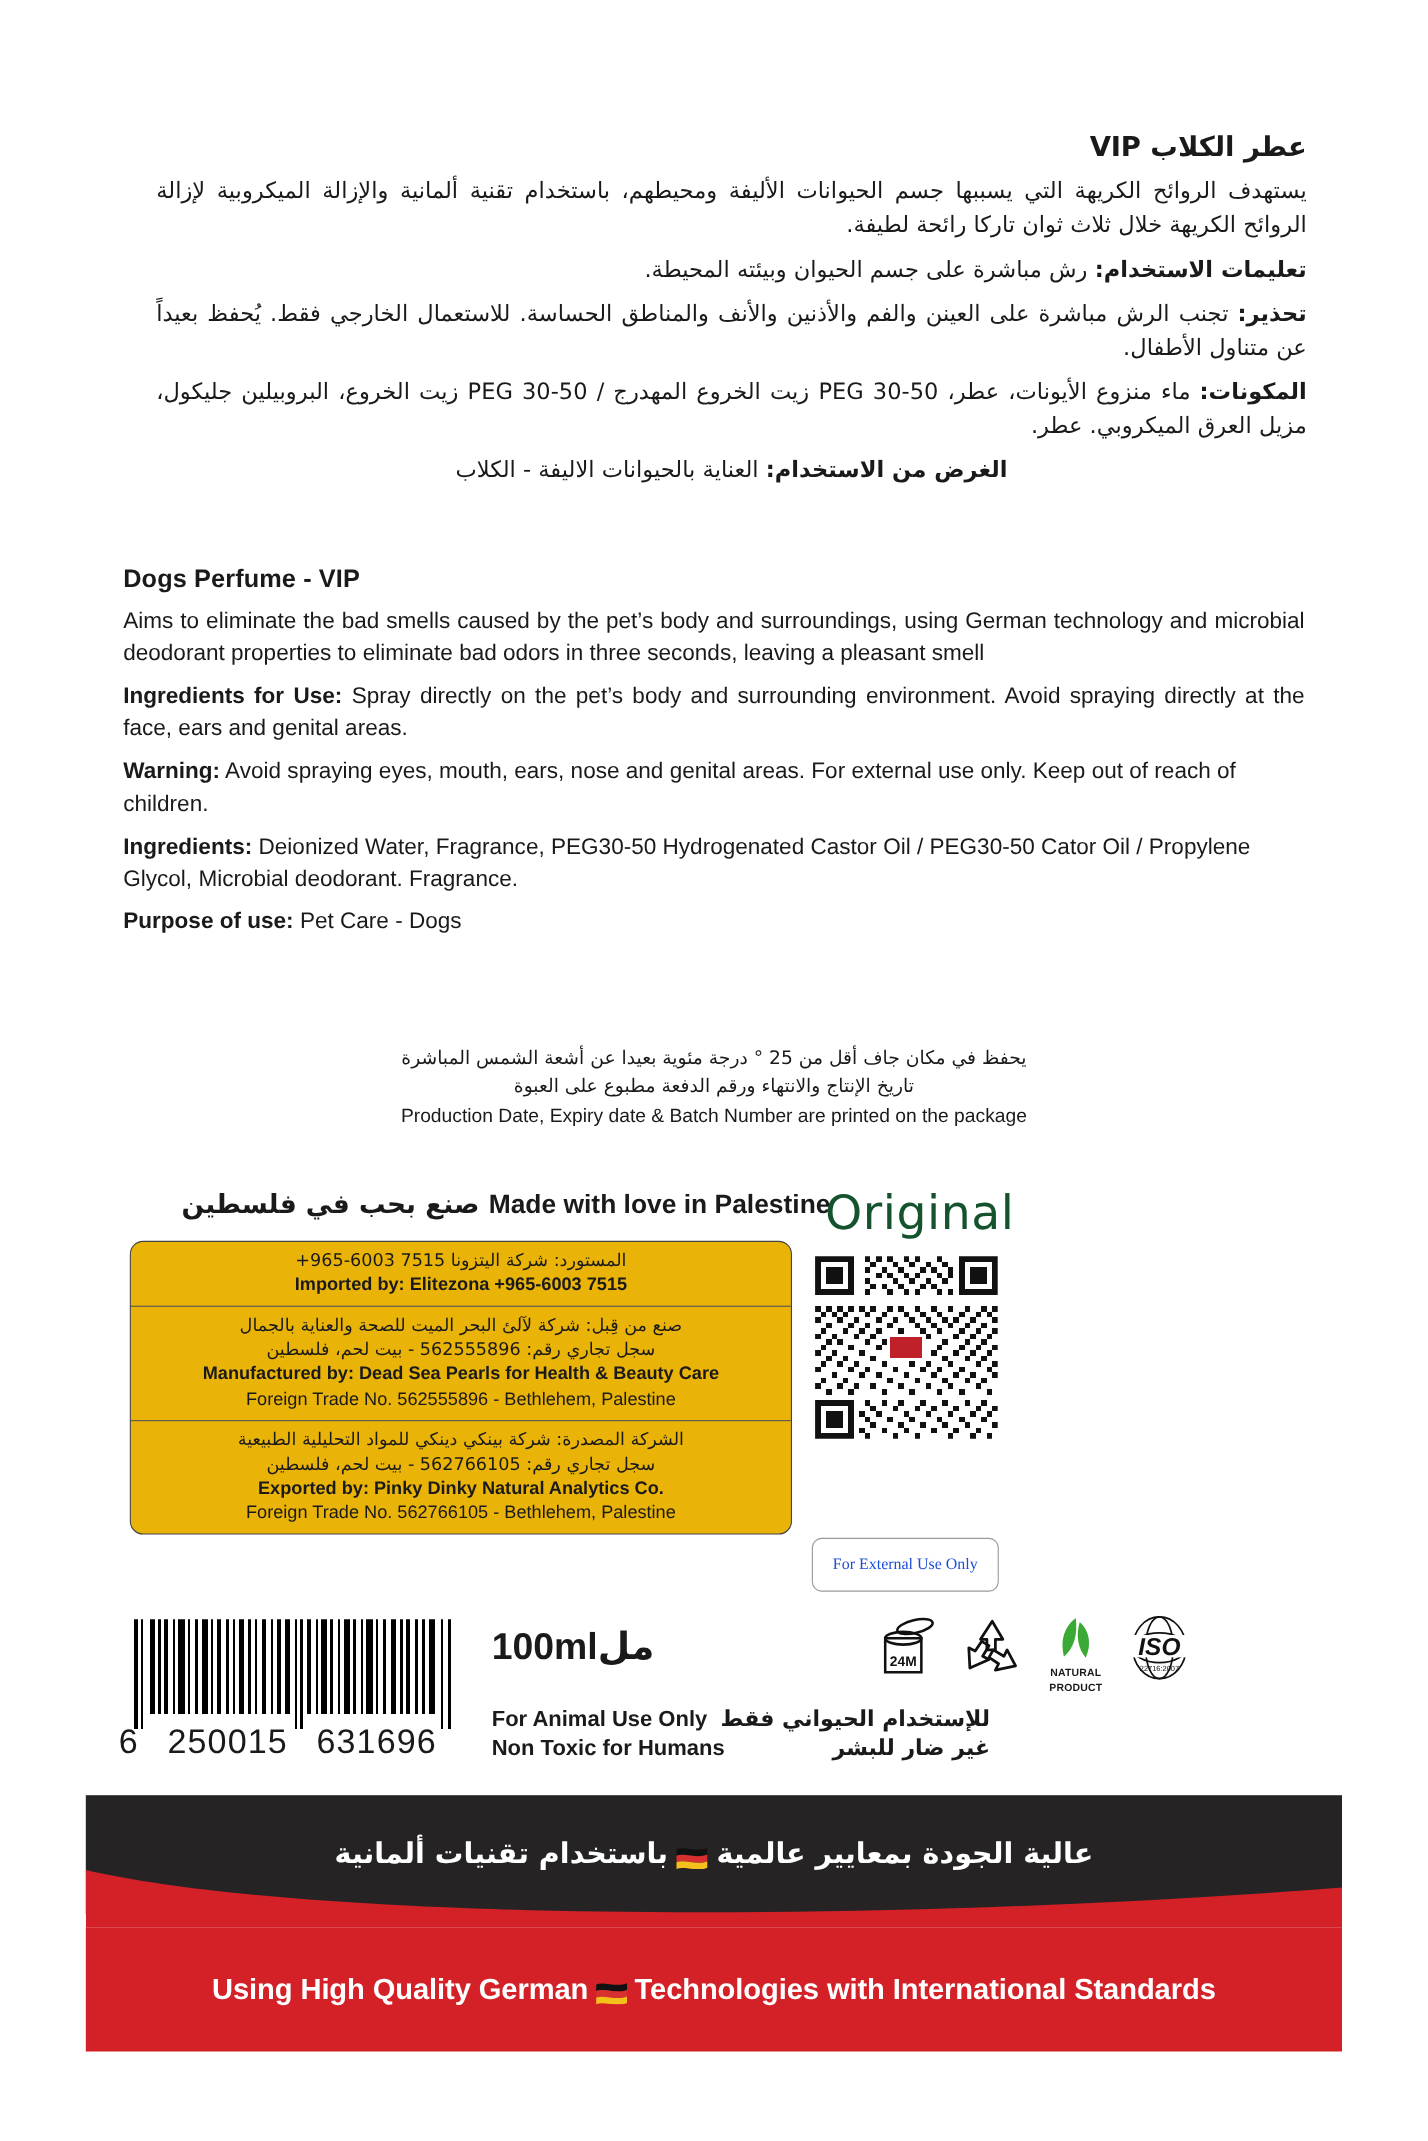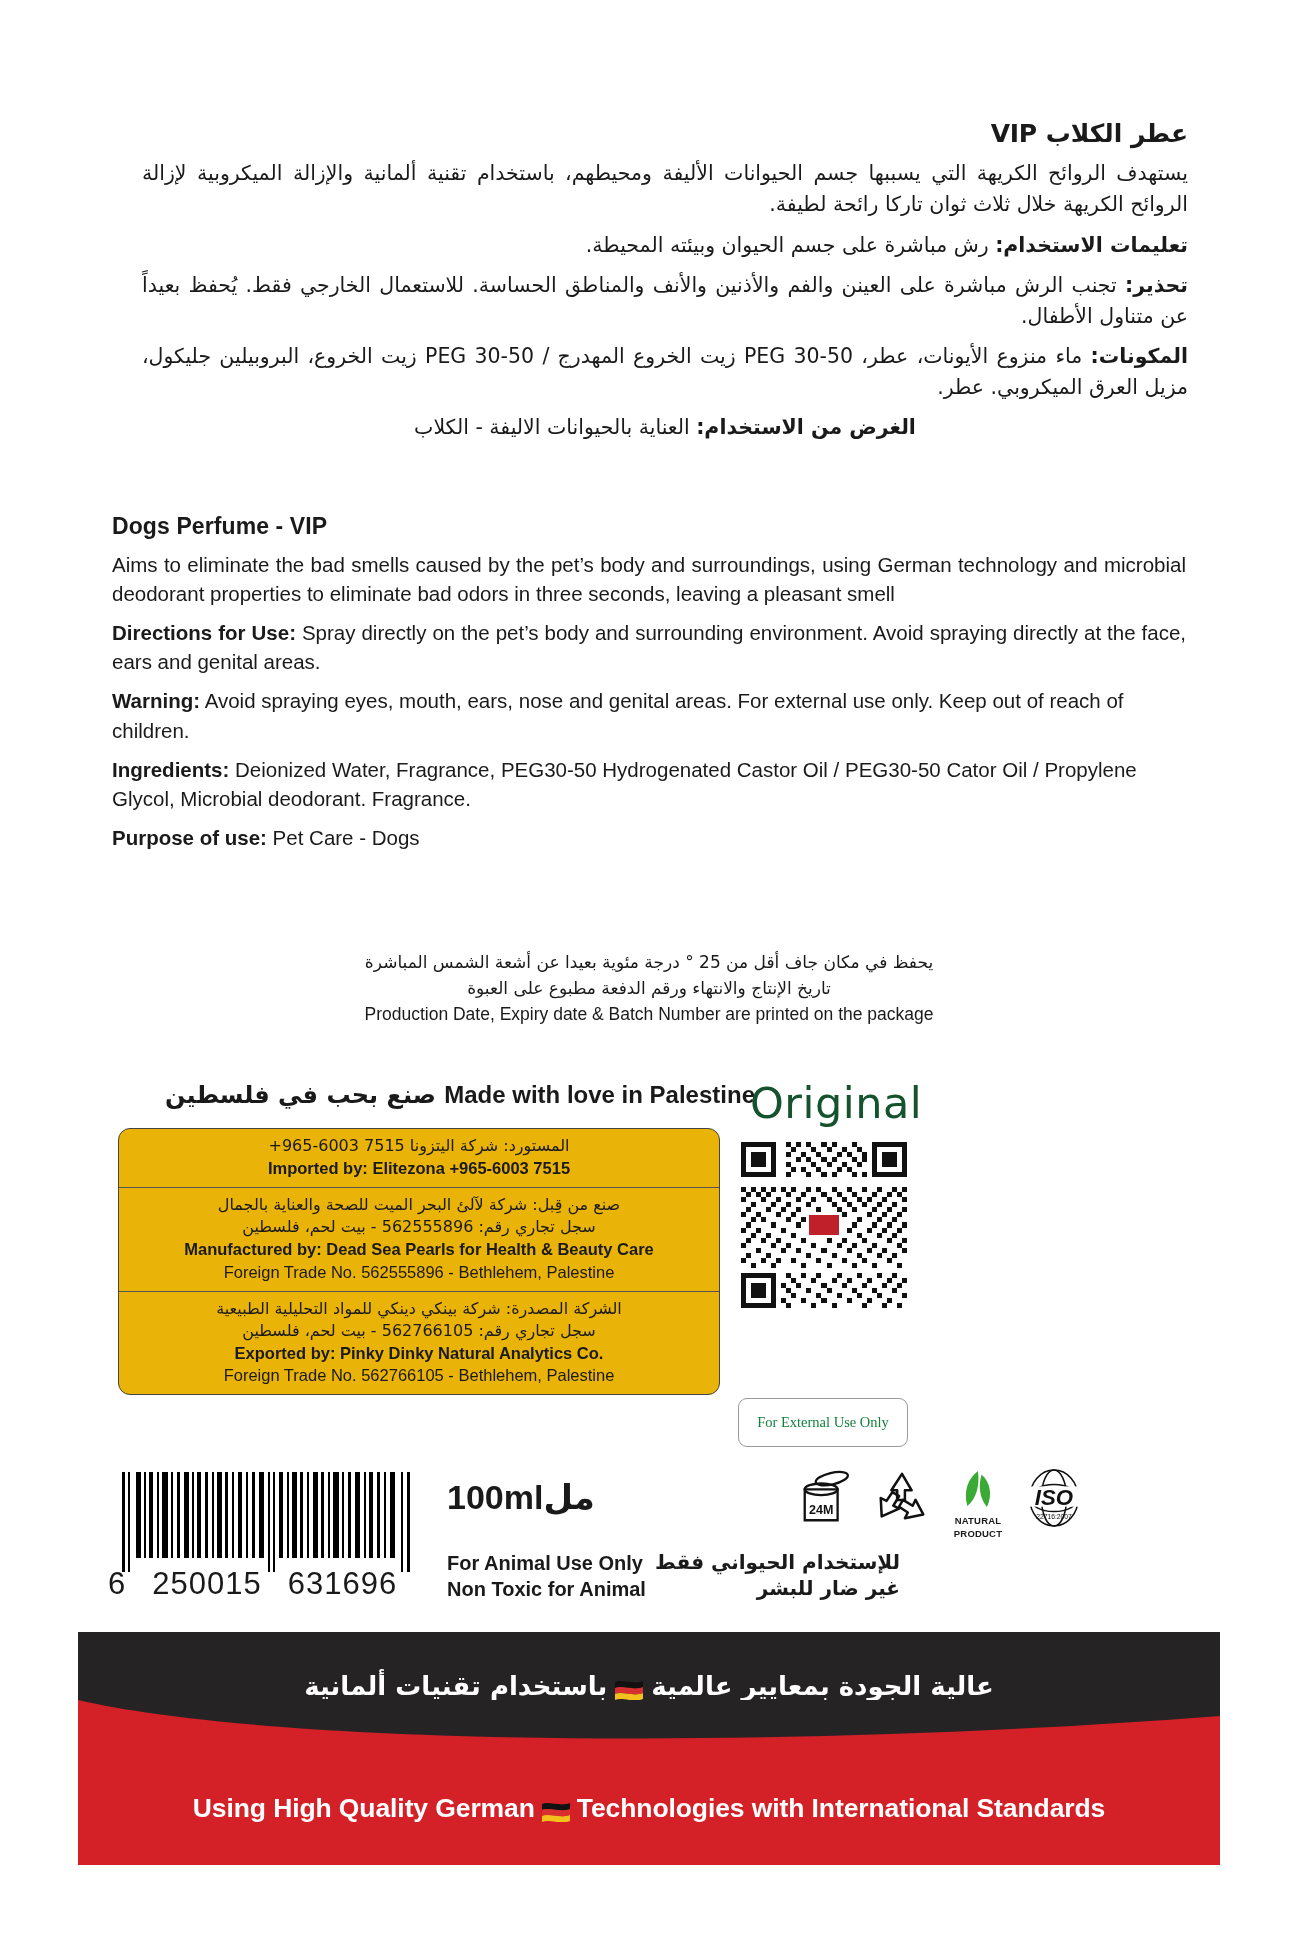--- a/index.html
+++ b/index.html
@@ -58,21 +58,21 @@
   .original{
     position:absolute;left:750px;top:1078px;font-size:43px;color:#14532d;
     letter-spacing:.5px;font-family:"DejaVu Sans",sans-serif;
   }
   .qr{position:absolute;left:741px;top:1142px;width:166px;height:166px;}
   .extbox{
     position:absolute;left:738px;top:1398px;width:168px;height:47px;
     border:1.6px solid #9a9a9a;border-radius:9px;display:flex;
     align-items:center;justify-content:center;
   }
-  .extbox span{font-family:"Liberation Serif","DejaVu Serif",serif;font-size:14.5px;color:#15803d;}
+  .extbox span{font-family:"Liberation Serif","DejaVu Serif",serif;font-size:14.5px;color:#1d4ed8;}
 
   
   .barcode{position:absolute;left:118px;top:1472px;width:305px;height:100px;}
   .bc-digits{
     position:absolute;left:108px;top:1566px;width:330px;
     font-size:31px;letter-spacing:1px;white-space:nowrap;
     font-family:"Liberation Sans",sans-serif;
   }
   .bc-digits .d1{margin-right:26px;}
   .bc-digits .d2{margin-right:26px;}
@@ -145,21 +145,21 @@
   </div>
 
   <div class="en-block">
     <div class="en-title">Dogs Perfume - VIP</div>
 
     <div class="en-para">
       <span>Aims to eliminate the bad smells caused by the pet’s body and surroundings, using German technology and microbial deodorant properties to eliminate bad odors in three seconds, leaving a pleasant smell</span>
     </div>
 
     <div class="en-para">
-      <span class="b">Directions for Use:</span><span> Spray directly on the pet’s body and surrounding environment. Avoid spraying directly at the face, ears and genital areas.</span>
+      <span class="b">Ingredients for Use:</span><span> Spray directly on the pet’s body and surrounding environment. Avoid spraying directly at the face, ears and genital areas.</span>
     </div>
 
     <div class="en-para nojust">
       <span class="b">Warning:</span><span> Avoid spraying eyes, mouth, ears, nose and genital areas. For external use only. Keep out of reach of children.</span>
     </div>
 
     <div class="en-para nojust">
       <span class="b">Ingredients:</span><span> Deionized Water, Fragrance, PEG30-50 Hydrogenated Castor Oil / PEG30-50 Cator Oil / Propylene Glycol, Microbial deodorant. Fragrance.</span>
     </div>
 
@@ -512,21 +512,21 @@
   <div class="bc-digits">
     <span class="d1">6</span><span class="d2">250015</span><span>631696</span>
   </div>
 
   <div class="vol">
     <span>مل</span><span class="en">100</span><span class="en">ml</span>
   </div>
 
   <div class="usenote">
     <div>For Animal Use Only</div>
-    <div>Non Toxic for Animal</div>
+    <div>Non Toxic for Humans</div>
   </div>
 
   <div class="usenote-ar">
     <div>للإستخدام الحيواني فقط</div>
     <div>غير ضار للبشر</div>
   </div>
 
   <div class="icons">
 
     <div class="ico">

